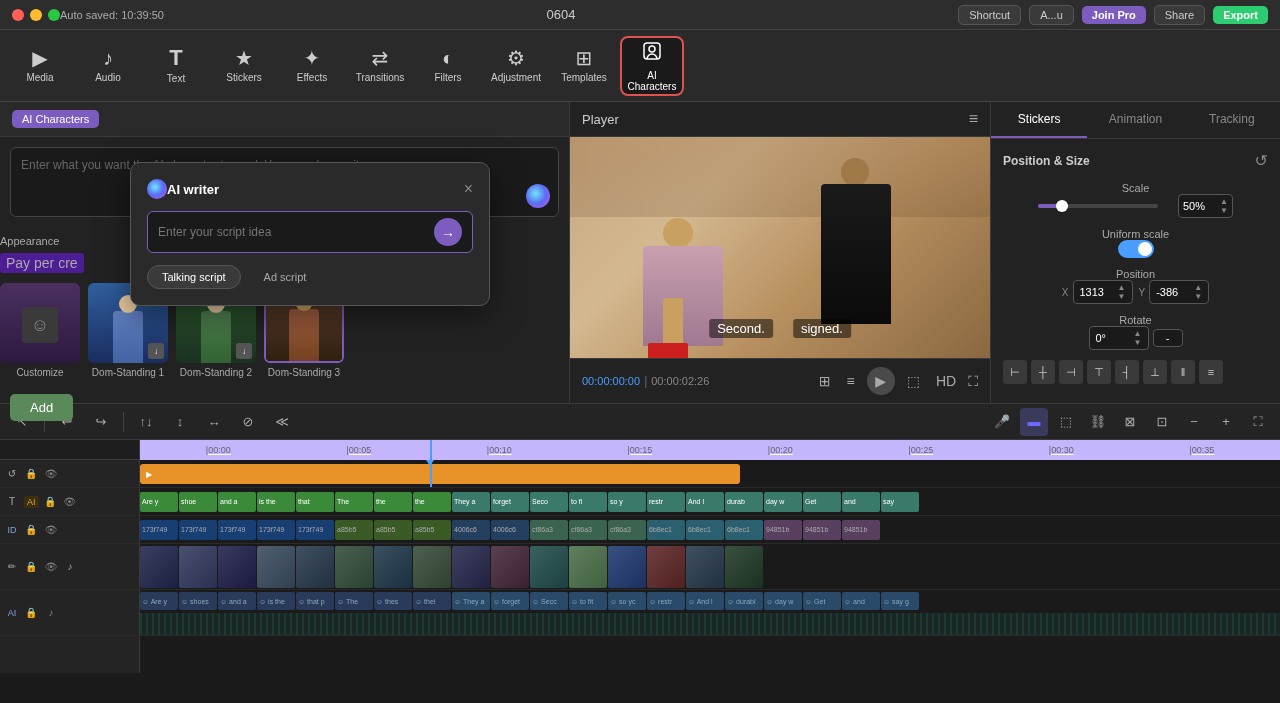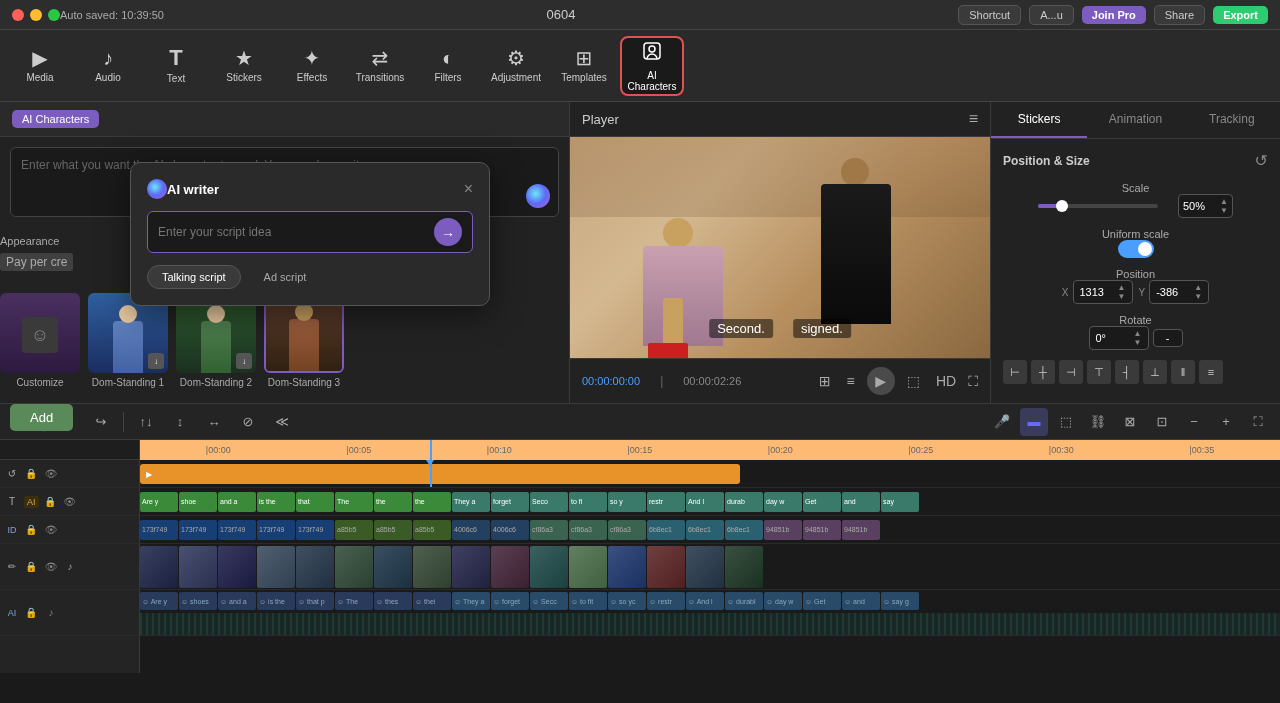--- a/index.html
+++ b/index.html
@@ -182,27 +182,27 @@
 
     .appearance-section {
       padding: 8px 0;
     }
     .appearance-label {
       font-size: 11px;
       color: #aaa;
       margin-bottom: 6px;
     }
     .pay-per-cre-badge {
-      background: #404040;
+      background: #4c1d95;
       color: #aaa;
-      font-size: 12px;
+      font-size: 14px;
       padding: 2px 6px;
       border-radius: 3px;
       display: inline-block;
-      margin-bottom: 22px;
+      margin-bottom: 10px;
     }
     .character-grid {
       display: flex;
       gap: 8px;
     }
     .char-item {
       display: flex;
       flex-direction: column;
       align-items: center;
       gap: 4px;
@@ -410,21 +410,21 @@
     .player-controls {
       display: flex;
       align-items: center;
       justify-content: space-between;
       padding: 8px 12px;
       background: #222;
       border-top: 1px solid #3a3a3a;
     }
     .time-display {
       display: flex;
-      gap: 20px;
+      gap: 4px;
       align-items: center;
     }
     .time-current { color: #4a9eff; font-size: 11px; }
     .time-total { color: #888; font-size: 11px; }
     .control-btns {
       display: flex;
       align-items: center;
       gap: 8px;
     }
     .ctrl-btn {
@@ -660,26 +660,27 @@
     .tl-separator { width: 1px; height: 20px; background: #444; margin: 0 2px; }
     .tl-spacer { flex: 1; }
     .tl-right-btns {
       display: flex;
       align-items: center;
       gap: 4px;
     }
 
     .timeline-ruler {
       height: 20px;
-      background: #fdba74;
+      background: #c4b5fd;
       display: flex;
       align-items: center;
       padding: 0 8px;
       overflow: hidden;
       position: relative;
+      text-decoration: underline;
     }
     .ruler-marks {
       display: flex;
       gap: 0;
       width: 100%;
     }
     .ruler-mark {
       font-size: 9px;
       color: #666;
       flex: 1;

